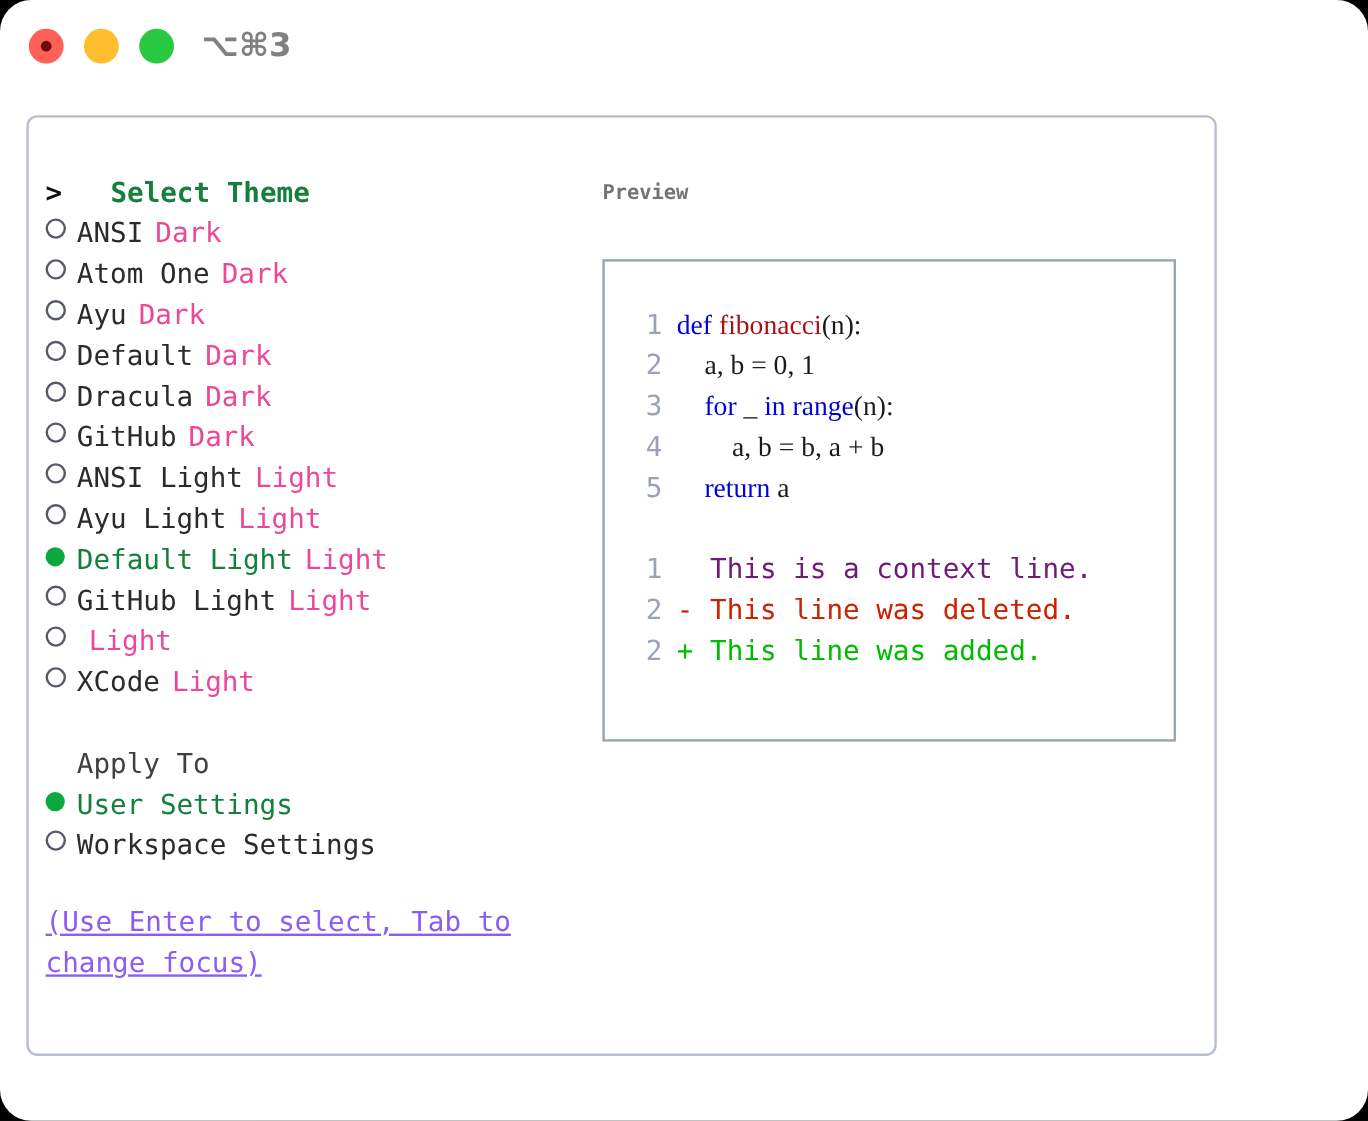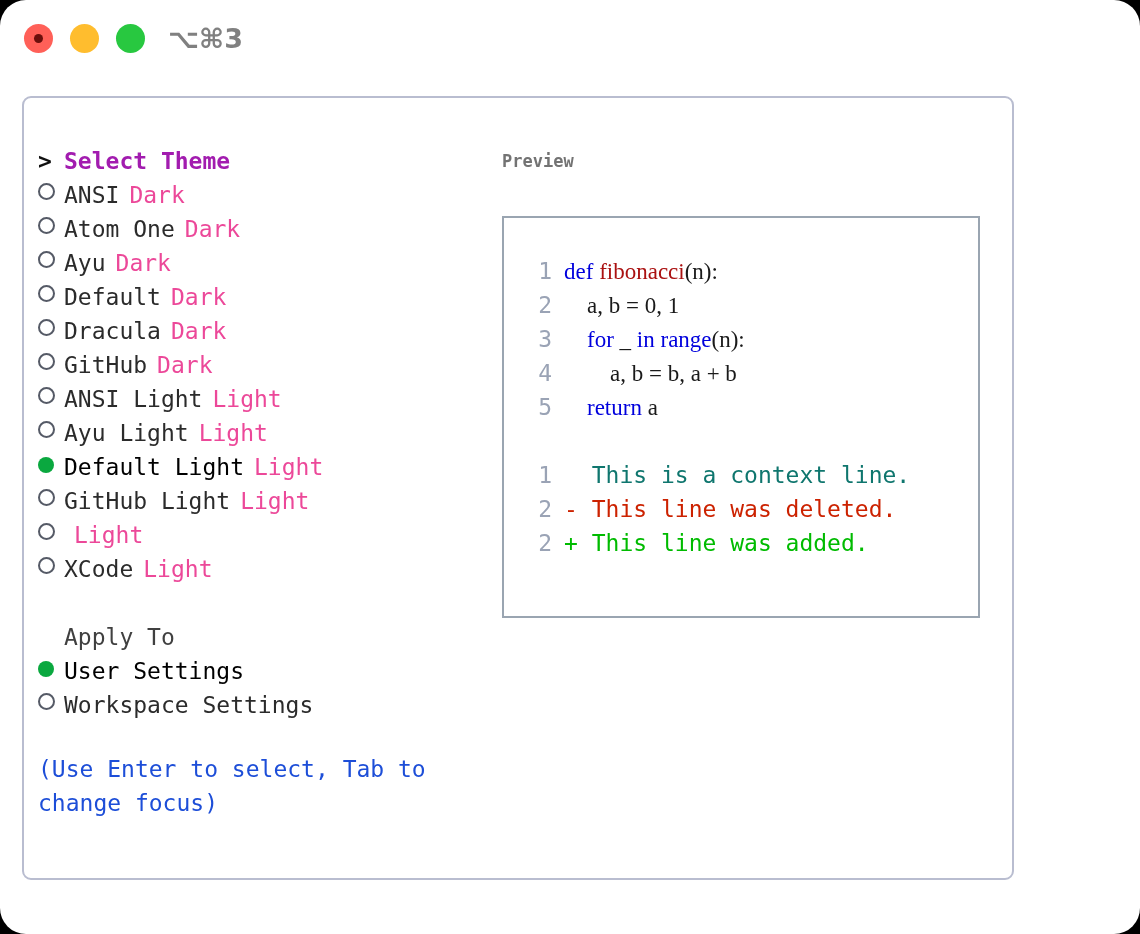--- a/index.html
+++ b/index.html
@@ -130,42 +130,44 @@
   }
   .dot-filled {
     display: inline-block;
     width: 16px; height: 16px;
     border-radius: 50%;
     background: #0aa83f;
     position: relative;
     top: -2px;
   }
   .label { color: #2b2b2b; }
-  .label.selected { color: #000000; }
+  .label.selected { color: #15803d; }
   .label.header {
-    color: #a21caf;
+    color: #15803d;
     font-weight: bold;
+    margin-left: 28px;
   }
   .label.section {
     color: #404040;
   }
   .tag {
     color: #ec4899;
     margin-left: 10px;
   }
 
   .spacer-small { height: 34px; }
 
   
   .hint {
     margin-top: 30px;
     font-size: 23px;
     line-height: 34px;
-    color: #1d4ed8;
+    color: #8b5cf6;
     width: 404px;
+    text-decoration: underline;
   }
 
   
   .preview-title {
     font-size: 17px;
     line-height: 34px;
     font-weight: bold;
     color: #737373;
     margin-bottom: 0;
   }
@@ -190,21 +192,21 @@
     width: 34px;
     flex: 0 0 34px;
     text-align: right;
     color: #9aa3b5;
     margin-right: 12px;
   }
   .code-text { color: #1a1a1a; font-family: Liberation Serif, serif; }
   .tok-kw   { color: #0000dd; }
   .tok-fn   { color: #aa1111; }
   .tok-plain{ color: #1a1a1a; }
-  .diff-ctx { color: #0f766e; }
+  .diff-ctx { color: #701a75; }
   .diff-del { color: #cc2200; }
   .diff-add { color: #00bb00; }
   .code-blank { height: 34px; }
 </style>
 </head>
 <body>
 
 <div class="window">
 
   <div class="titlebar">

